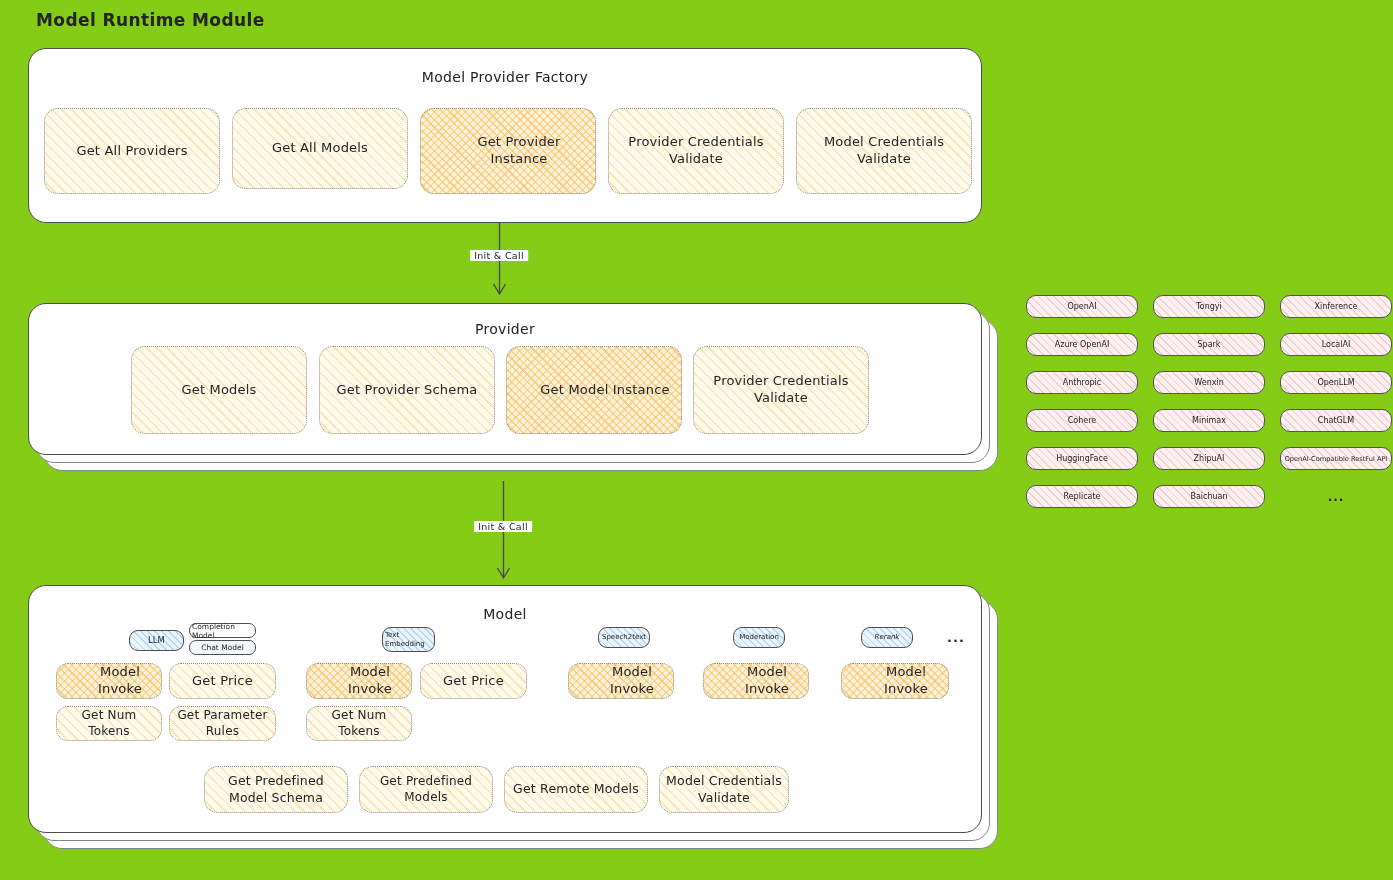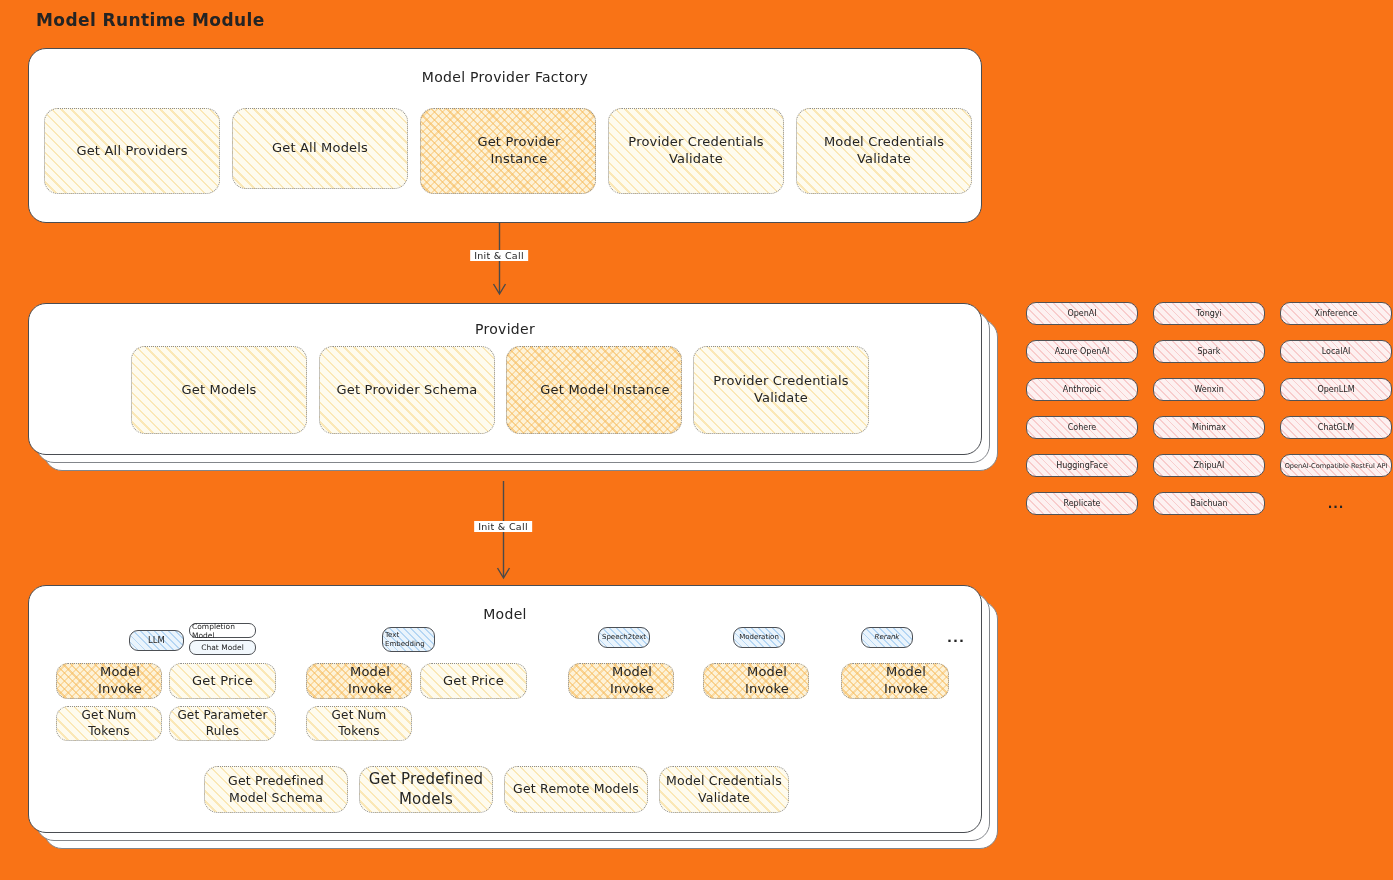--- a/index.html
+++ b/index.html
@@ -1,17 +1,17 @@
 <!DOCTYPE html>
 <html><head>
 <meta charset="utf-8">
 <style>
   html,body { margin:0; padding:0; background:#ffffff; }
   .canvas {
-    position:relative; width:1393px; height:880px; background:#f97316;
+    position:relative; width:1393px; height:880px; background:#84cc16;
     font-family:"DejaVu Sans", sans-serif; color:#242424; overflow:hidden;
   }
   .main-title { position:absolute; left:36px; top:10px; font-size:17px; font-weight:600; letter-spacing:0.4px; }
 
   .sketch-box { position:absolute; background:#ffffff; border:1.6px solid #4a4d52; border-radius:18px; box-sizing:border-box; }
   .ghost { position:absolute; background:#ffffff; border:1.3px solid #83868b; border-radius:18px; box-sizing:border-box; }
   .box-title { position:absolute; left:0; width:100%; text-align:center; font-size:14px; letter-spacing:0.3px; }
 
   .btn {
     position:absolute; display:flex; align-items:center; justify-content:center; text-align:center;
@@ -35,21 +35,21 @@
     border:1.3px solid #4c4f54; border-radius:9px; font-size:7.5px; line-height:1.2; box-sizing:border-box; padding:1px 2px;
   }
   .fill-blue {
     background-color:#eaf4fc;
     background-image:repeating-linear-gradient(45deg, rgba(130,185,235,0.5) 0px, rgba(130,185,235,0.5) 1.3px, transparent 1.3px, transparent 5px);
   }
   .badge-plain { background:#ffffff; }
   .badge-tint  { background:#f2f8fd; }
 
   .providers-grid {
-    position:absolute; left:1026px; top:302px;
+    position:absolute; left:1026px; top:295px;
     display:grid; grid-template-columns:repeat(3,112px); grid-auto-rows:23px; column-gap:8px; row-gap:6px;gap:15px;
   }
   .pink-item {
     display:flex; align-items:center; justify-content:center; text-align:center;
     border:1.4px solid #505356; border-radius:10px; font-size:8px; box-sizing:border-box;
     background-color:#fdf1f1; white-space:nowrap; overflow:hidden;
     background-image:repeating-linear-gradient(45deg, rgba(242,160,160,0.45) 0px, rgba(242,160,160,0.45) 1.3px, transparent 1.3px, transparent 5.5px);
   }
   .pink-item.tiny { font-size:6.6px; }
   .pink-item.no-box { border:none; background:none; font-size:12px; font-weight:600; letter-spacing:1px; }
@@ -138,18 +138,18 @@
     <div class="btn fill-yellow" style="left:391px;top:77px;width:107px;height:36px;border-radius:12px;">Get Price</div>
     <div class="btn fill-orange" style="left:539px;top:77px;width:106px;height:36px;border-radius:12px;">Model Invoke</div>
     <div class="btn fill-orange" style="left:674px;top:77px;width:106px;height:36px;border-radius:12px;">Model Invoke</div>
     <div class="btn fill-orange" style="left:812px;top:77px;width:108px;height:36px;border-radius:12px;">Model Invoke</div>
 
     <div class="btn fill-yellow" style="left:27px;top:120px;width:106px;height:35px;border-radius:12px;font-size:12px;">Get Num Tokens</div>
     <div class="btn fill-yellow" style="left:140px;top:120px;width:107px;height:35px;border-radius:12px;font-size:12px;">Get Parameter Rules</div>
     <div class="btn fill-yellow" style="left:277px;top:120px;width:106px;height:35px;border-radius:12px;font-size:12px;">Get Num Tokens</div>
 
     <div class="btn fill-yellow" style="left:175px;top:180px;width:144px;height:47px;font-size:12.5px;">Get Predefined Model Schema</div>
-    <div class="btn fill-yellow" style="left:330px;top:180px;width:134px;height:47px;font-size:15px;">Get Predefined Models</div>
+    <div class="btn fill-yellow" style="left:330px;top:180px;width:134px;height:47px;font-size:12px;">Get Predefined Models</div>
     <div class="btn fill-yellow" style="left:475px;top:180px;width:144px;height:47px;font-size:12.5px;">Get Remote Models</div>
     <div class="btn fill-yellow" style="left:630px;top:180px;width:130px;height:47px;font-size:12.5px;">Model Credentials Validate</div>
   </div>
 
 </div>
 
 </body></html>

